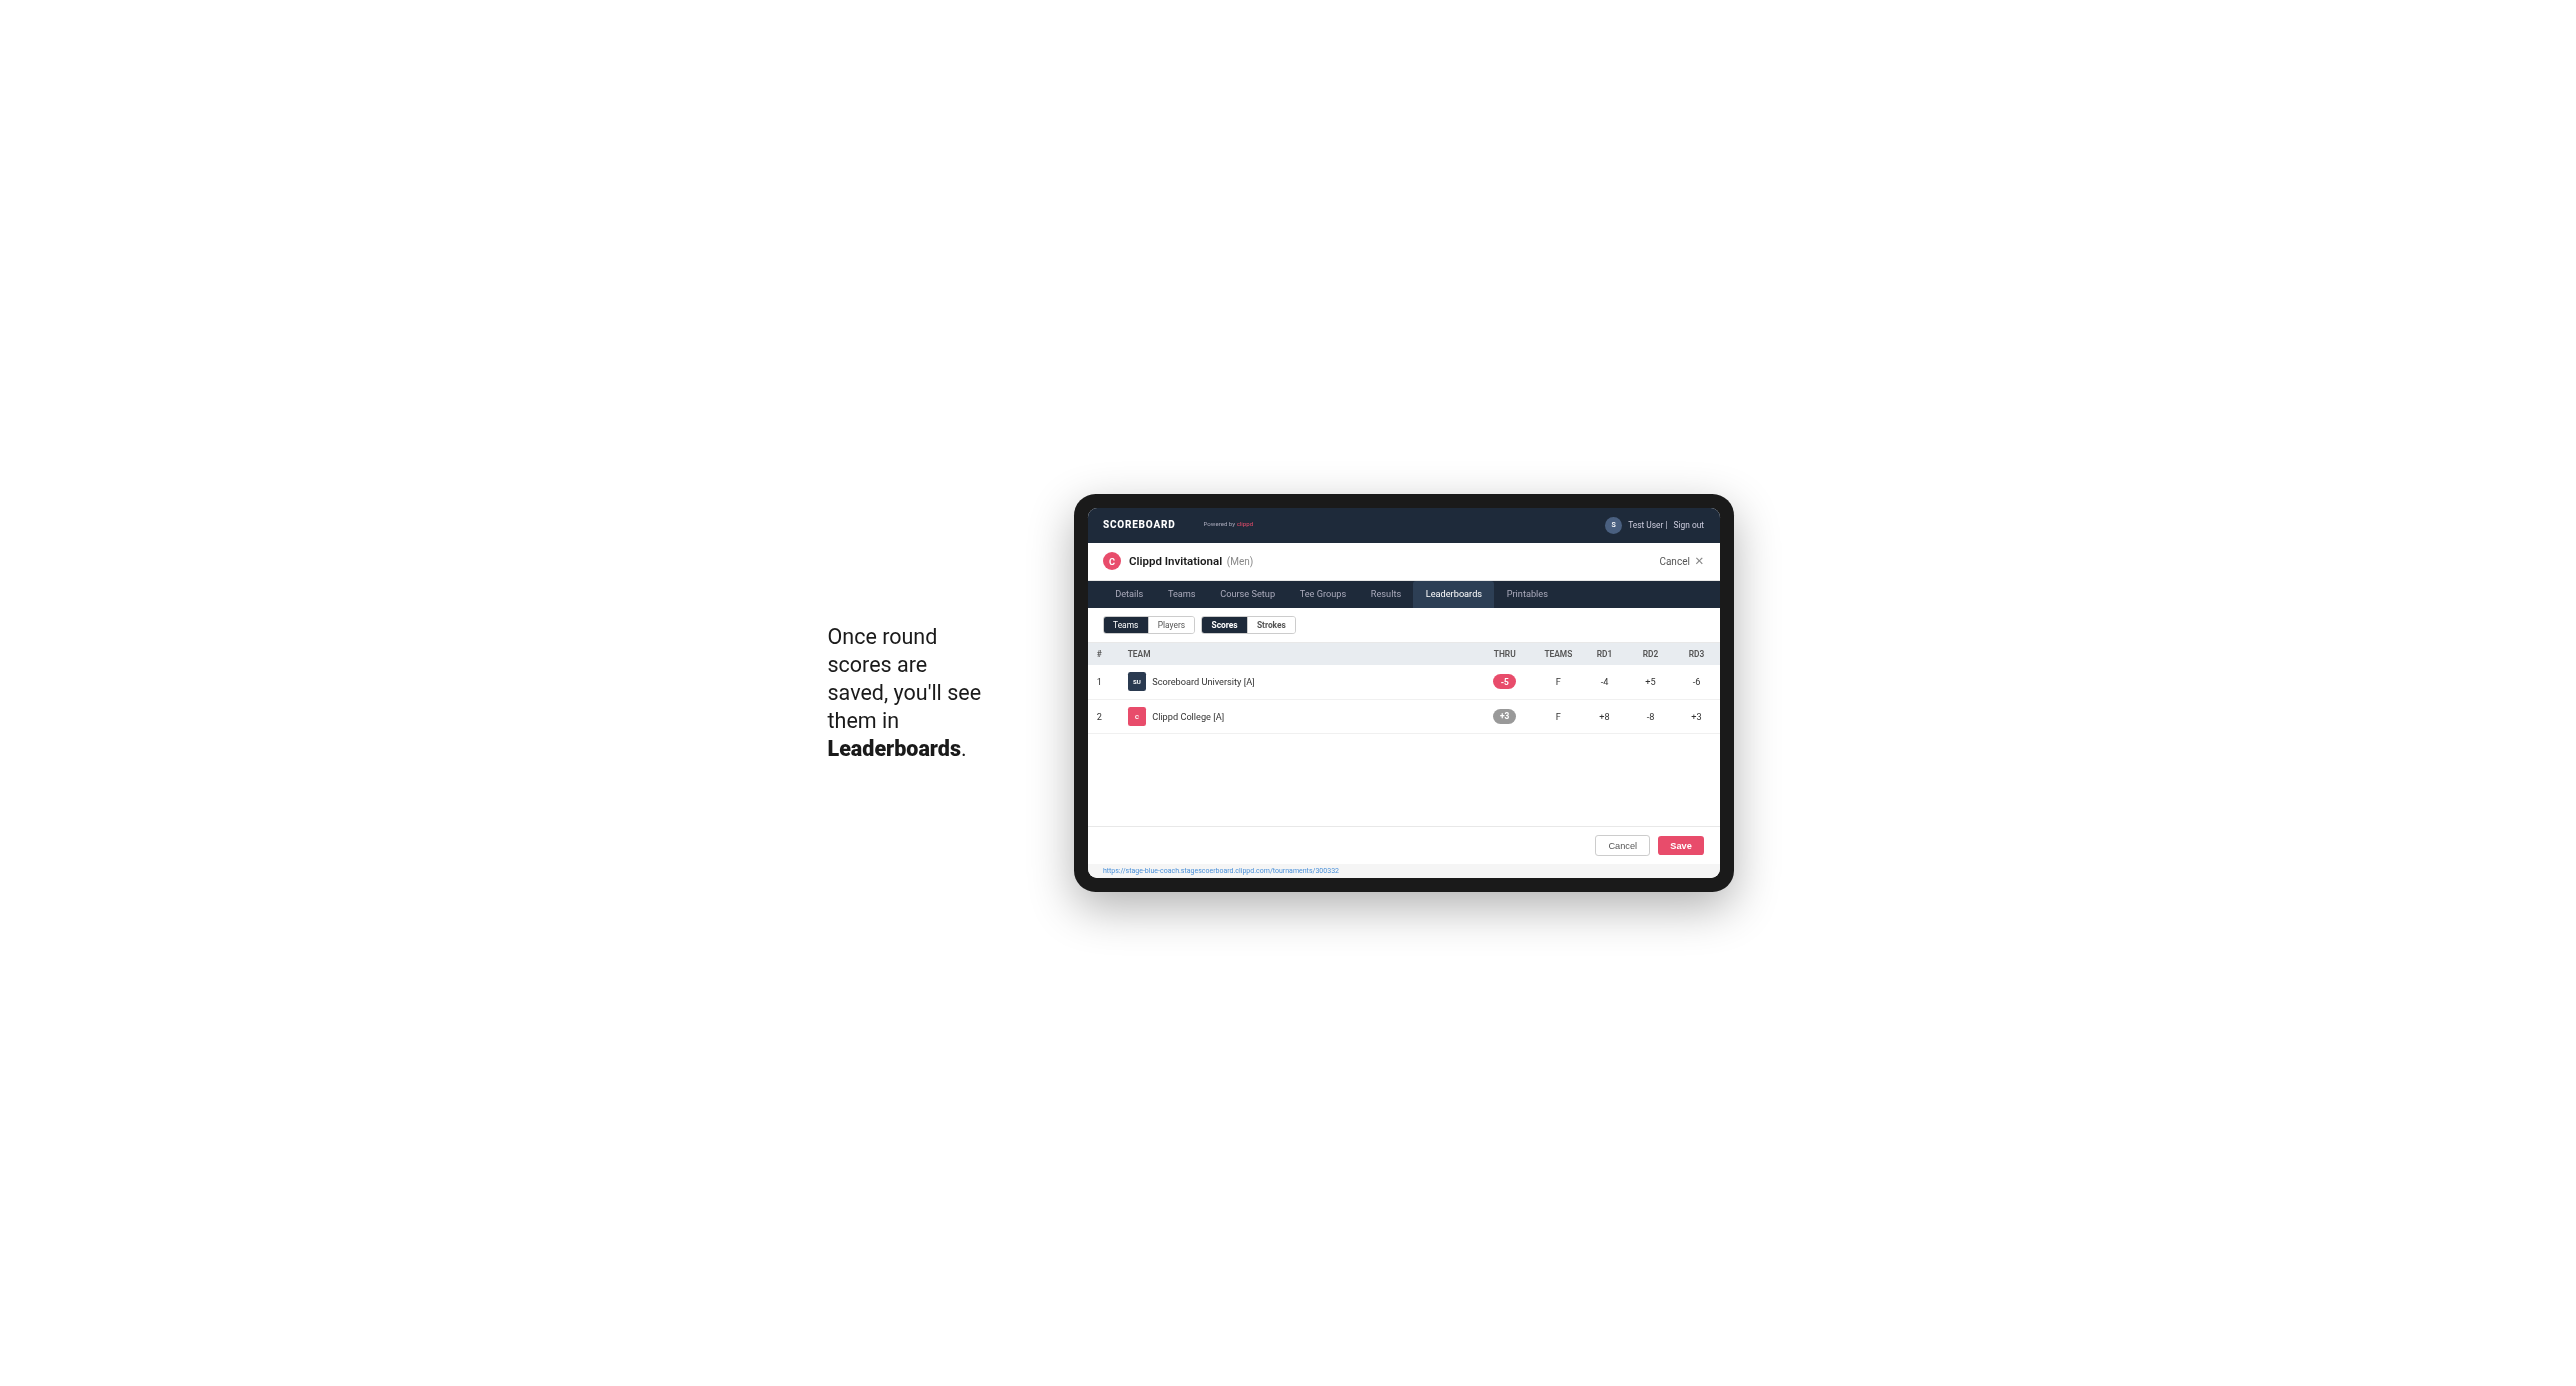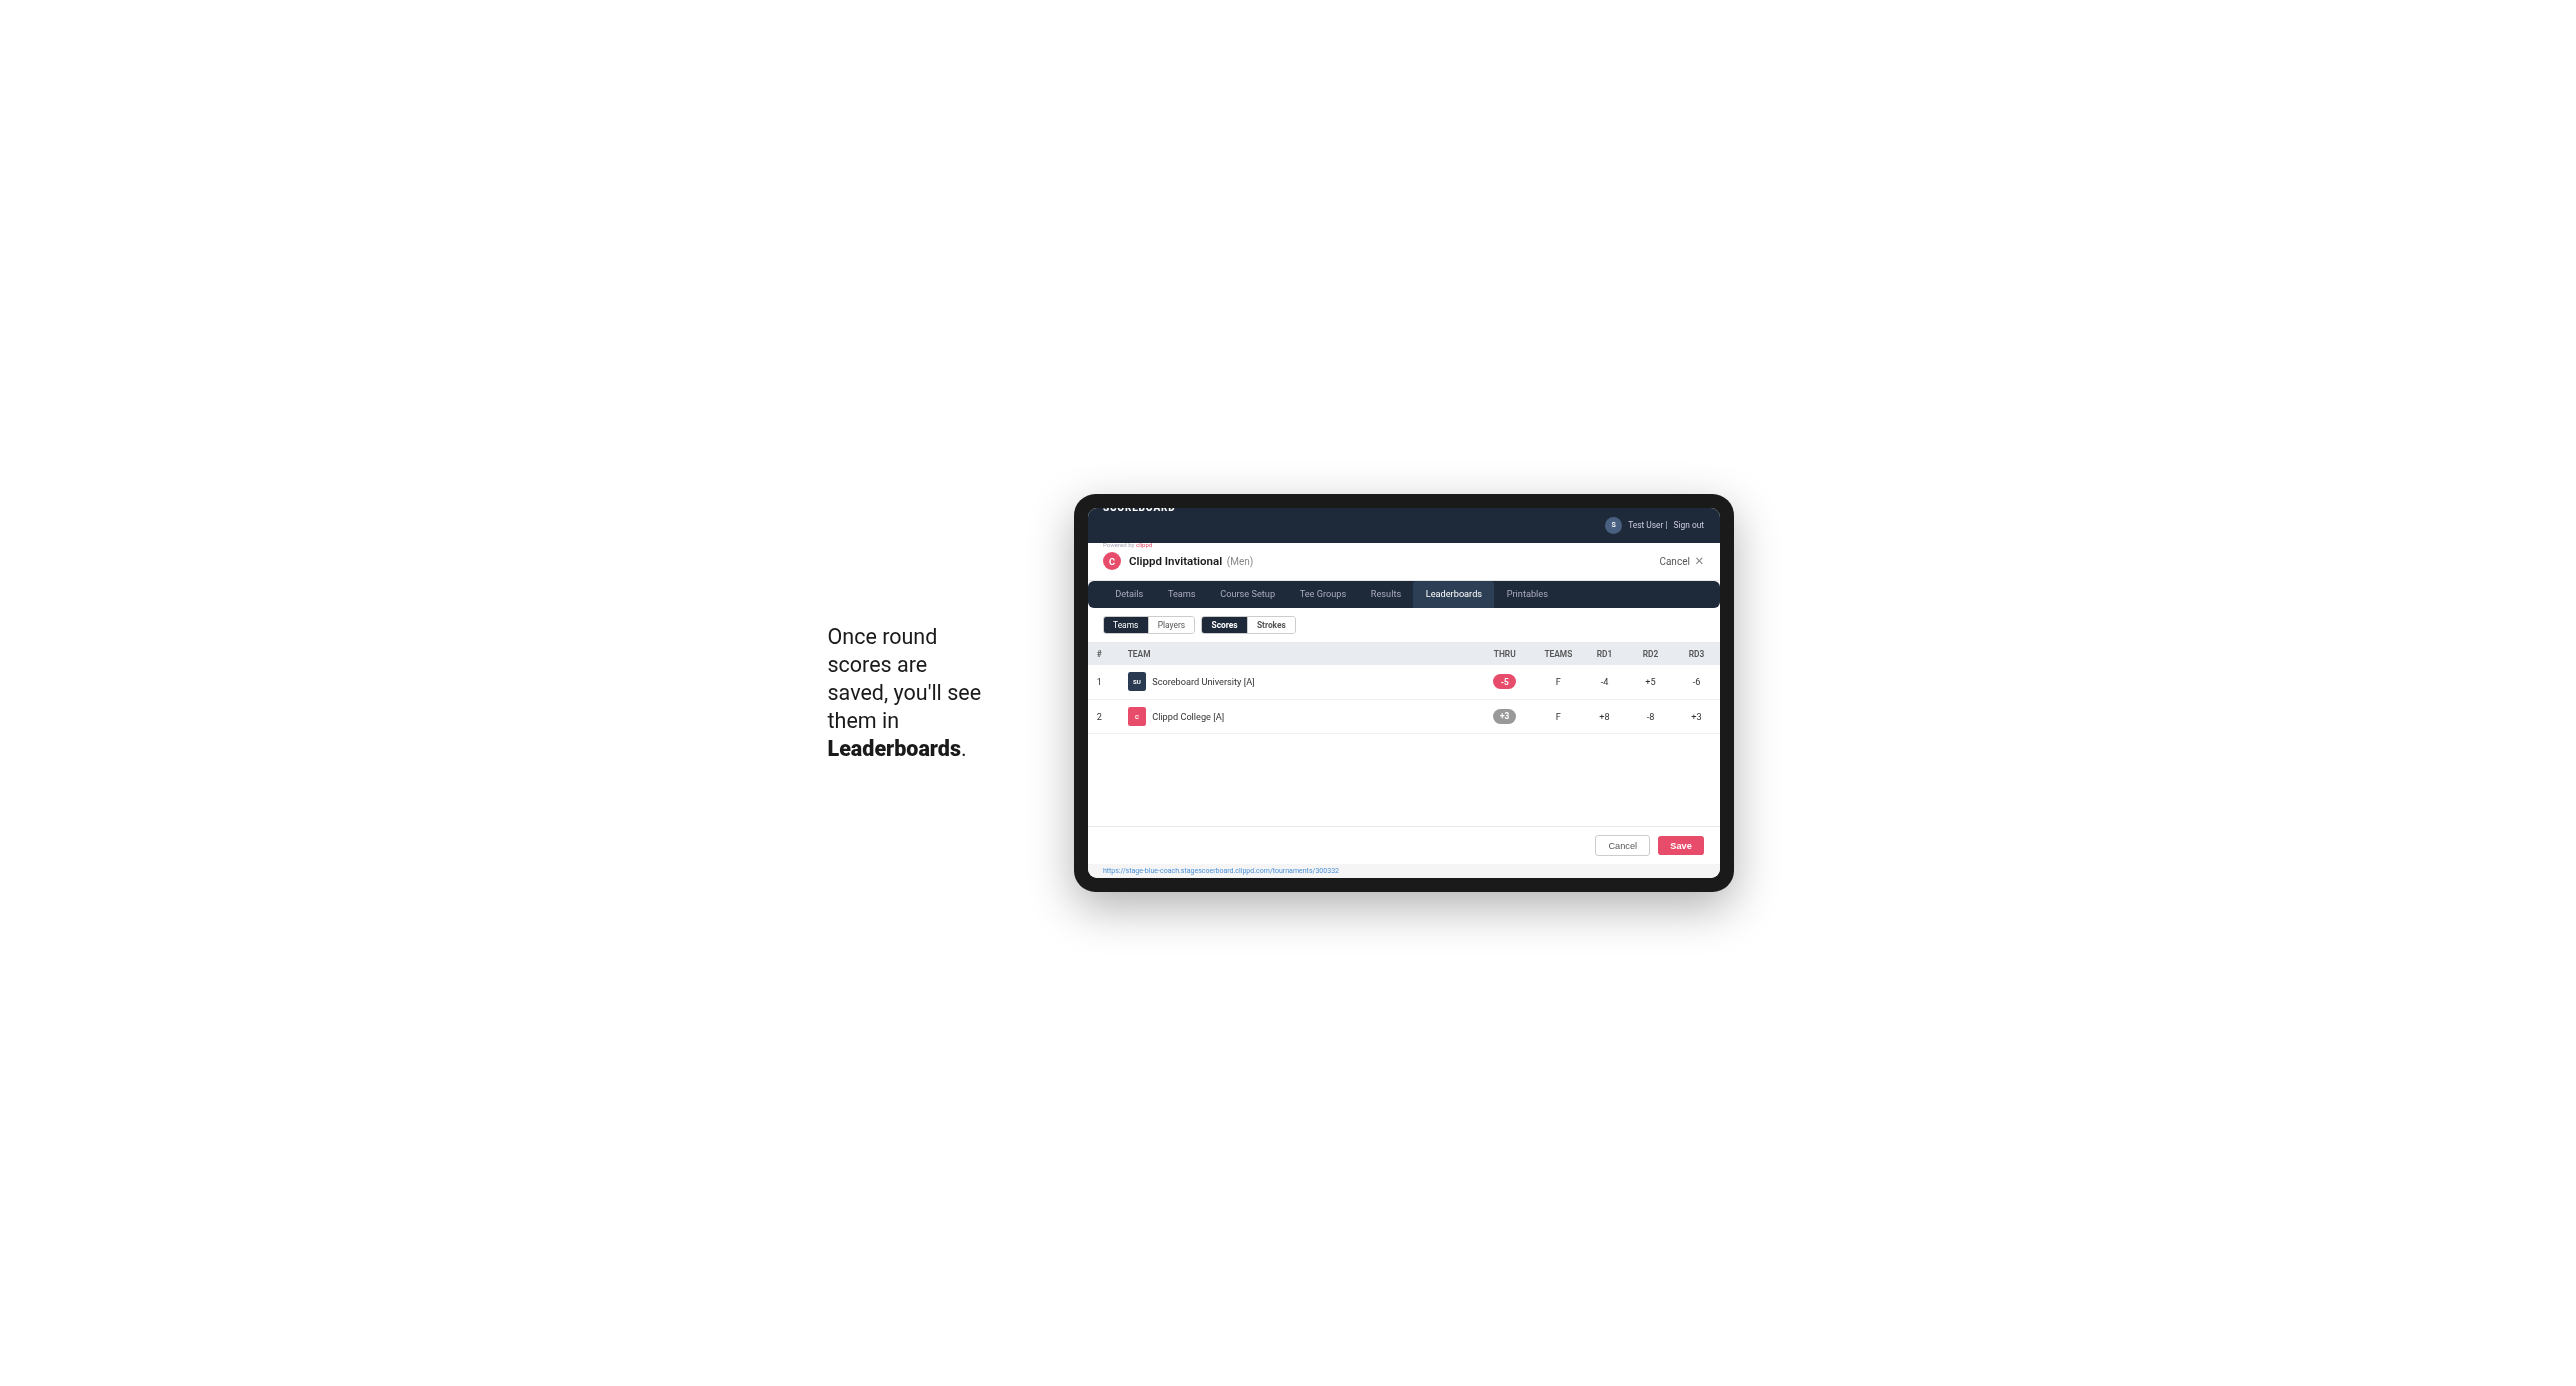--- a/index.html
+++ b/index.html
@@ -54,21 +54,21 @@
       background: #1e2a3a;
       display: flex;
       align-items: center;
       padding: 0 15.4px;
       height: 35px;
       gap: 0;
     }
 
     .brand {
       display: flex;
-      flex-direction: column;
+      flex-direction: row;
       margin-right: 18.4px;
       gap: 28px;
     }
 
     .brand-title {
       font-size: 10px;
       font-weight: 800;
       color: #ffffff;
       letter-spacing: 0.8px;
       text-transform: uppercase;
@@ -191,21 +191,20 @@
     .cancel-x {
       font-size: 11.5px;
       color: #888;
     }
 
     
     .tabs-bar {
       background: #1e2a3a;
       display: flex;
       padding: 0 15.4px;
-      border-radius: 6px;
     }
 
     .tab {
       padding: 7.7px 12.3px;
       font-size: 9.2px;
       color: #aab;
       cursor: pointer;
       border-bottom: 1.5px solid transparent;
       font-weight: 400;
     }

